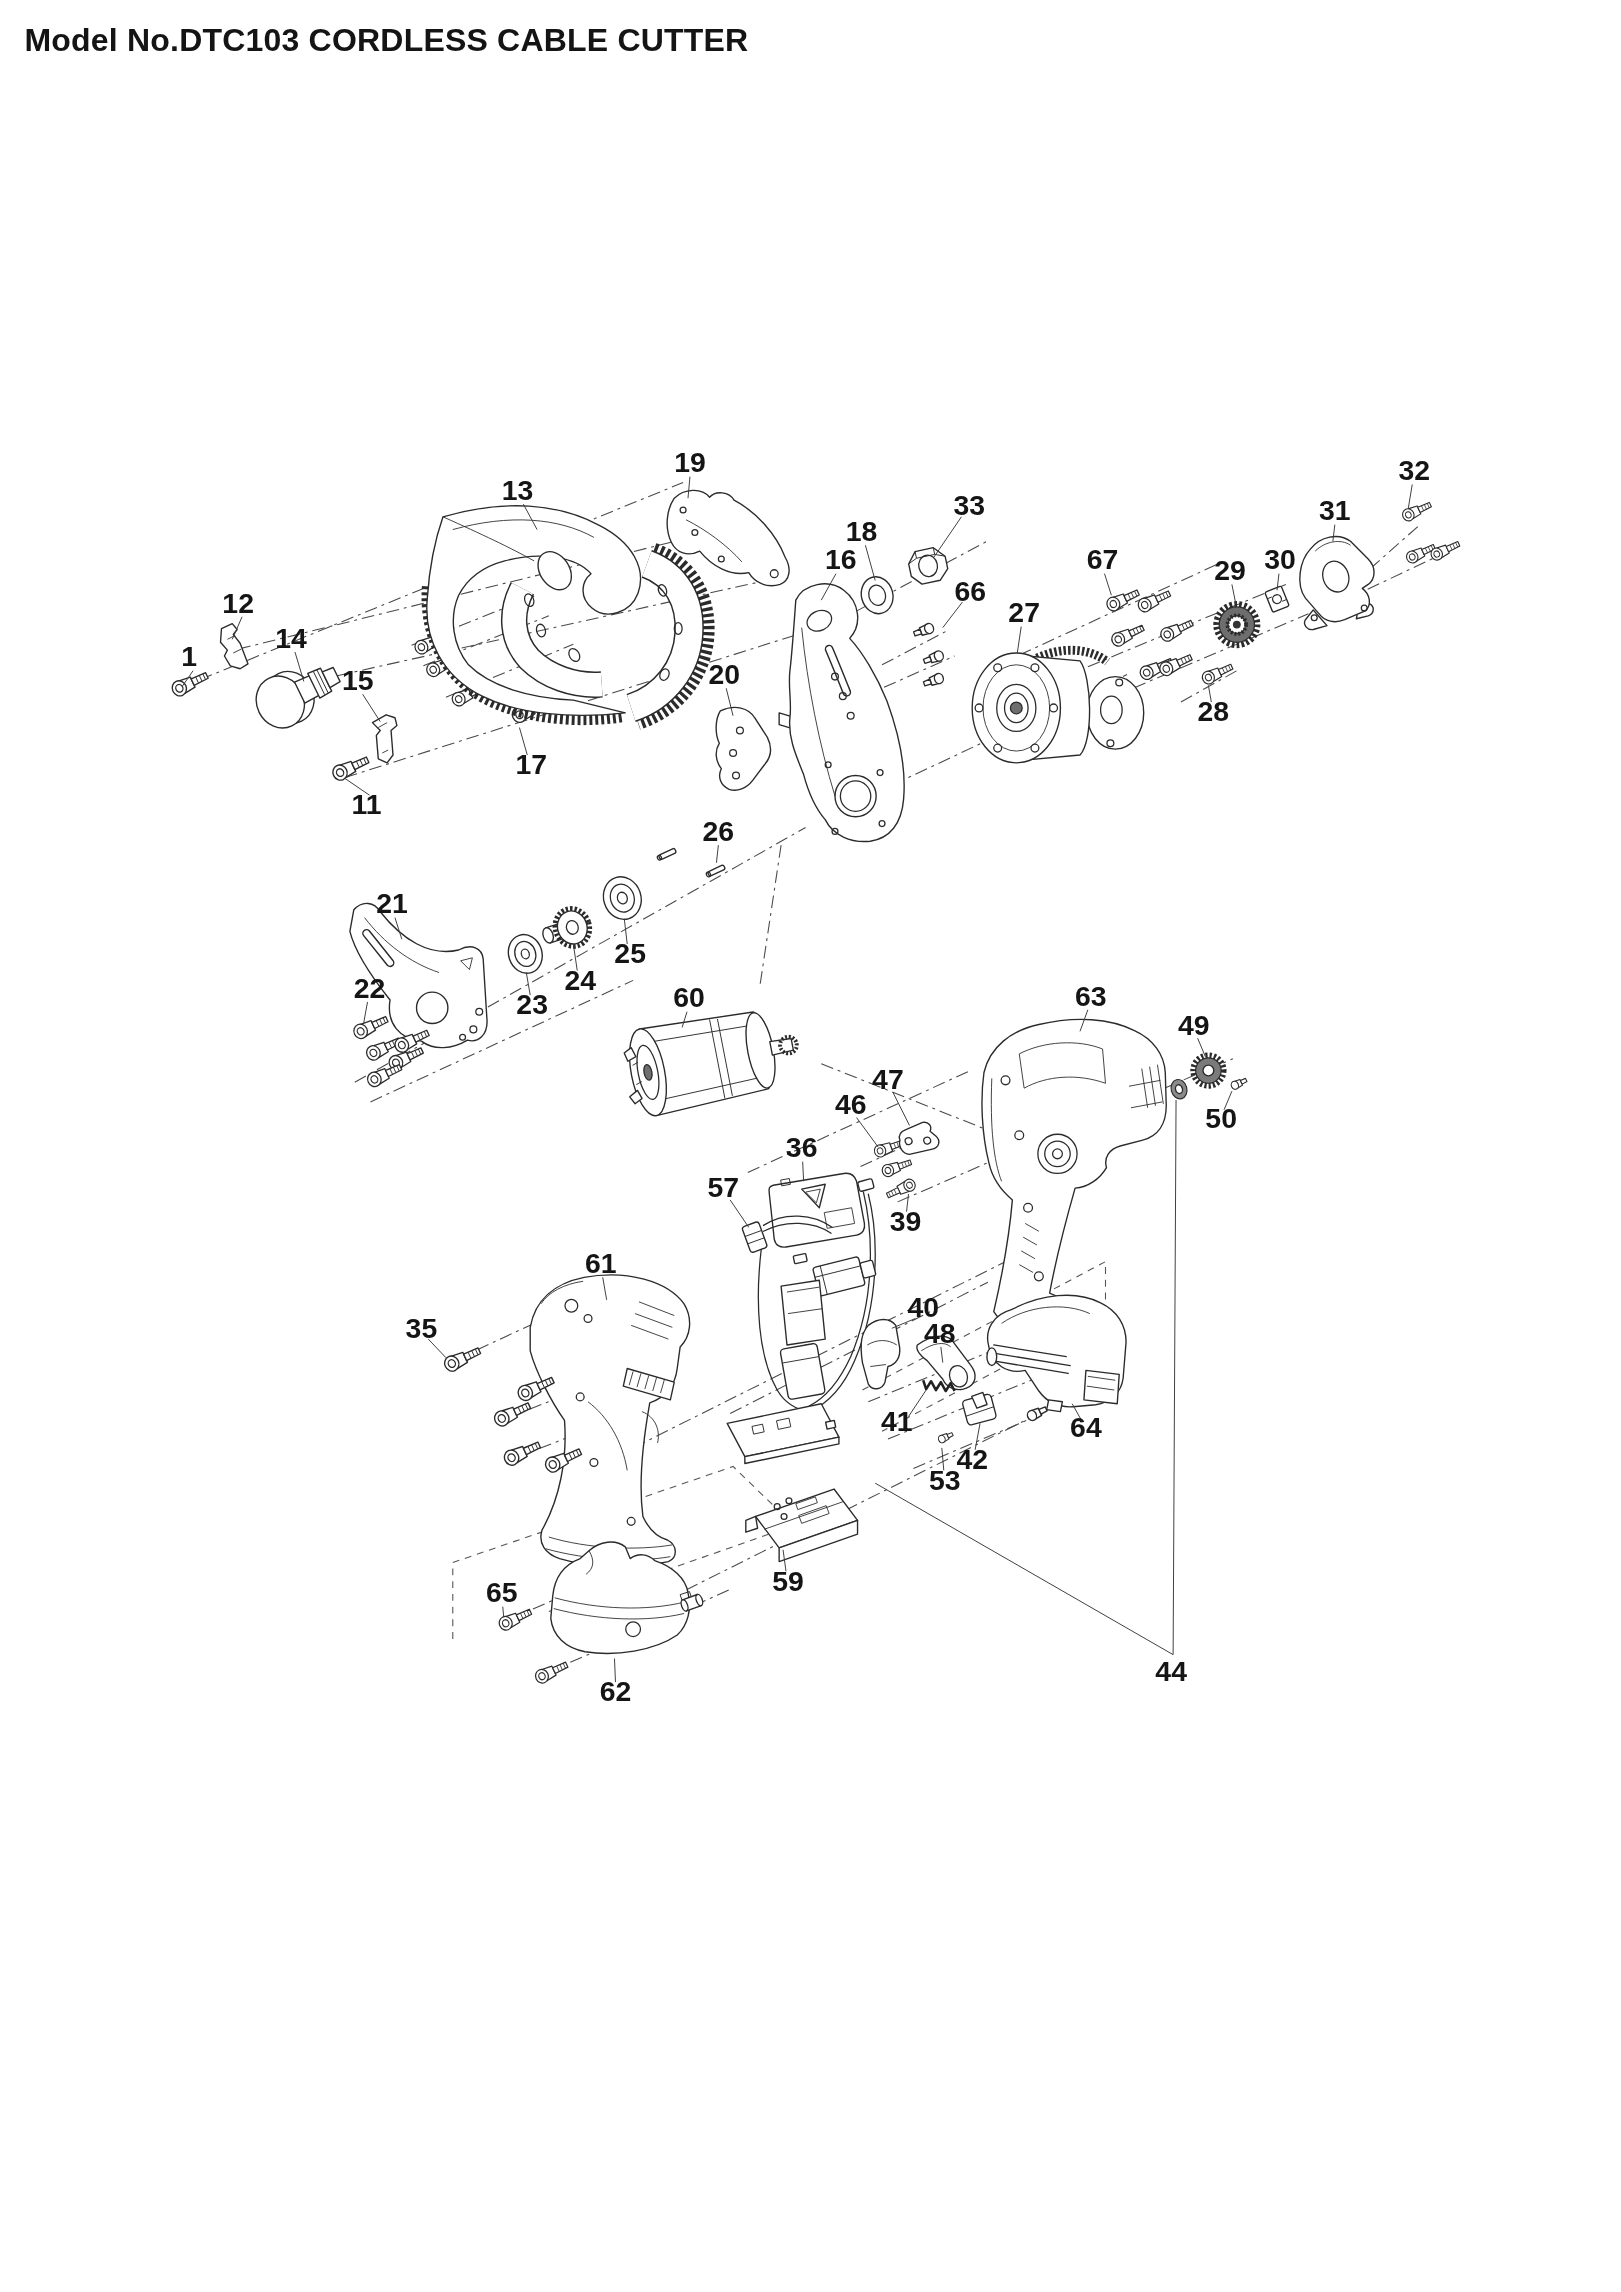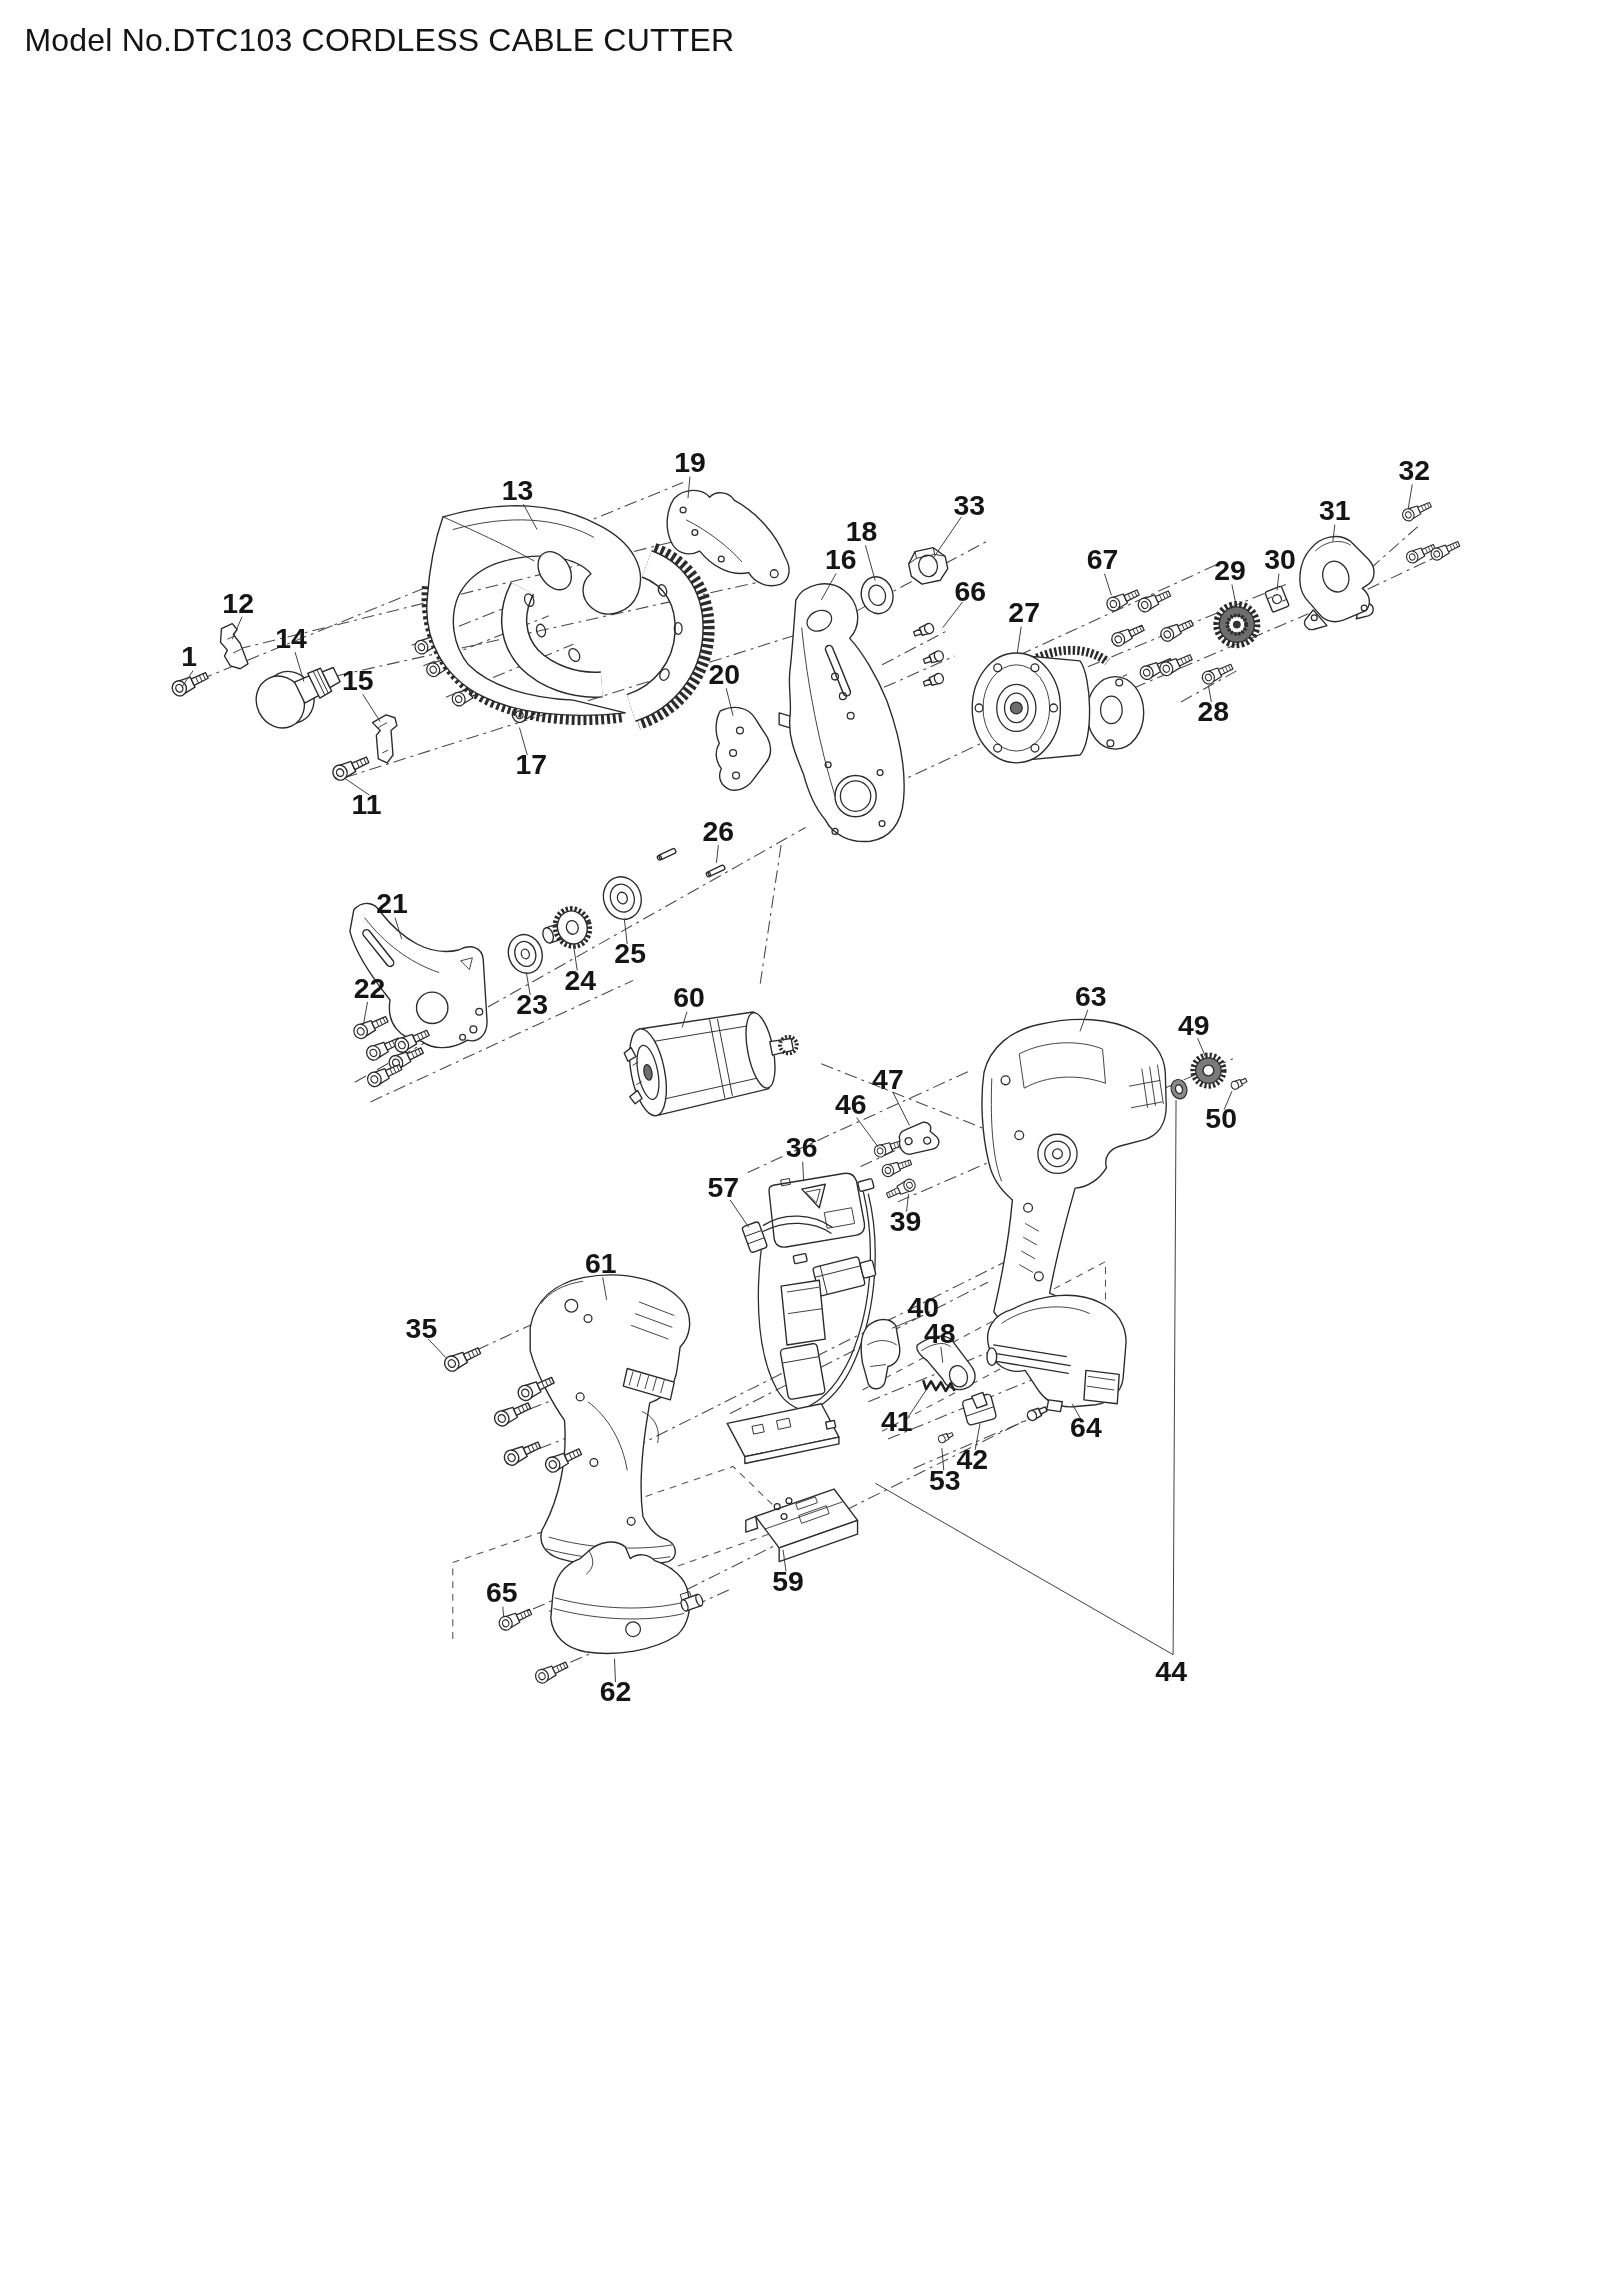--- a/index.html
+++ b/index.html
@@ -1,18 +1,18 @@
 <!DOCTYPE html>
 <html><head>
 <meta charset="utf-8">
 <style>
   html,body{margin:0;padding:0;background:#ffffff;}
   #page{position:relative;width:1621px;height:2293px;background:#fff;overflow:hidden;
         font-family:"Liberation Sans",sans-serif;}
-  #title{position:absolute;left:24.5px;top:21.6px;font-size:32px;font-weight:400;
+  #title{position:absolute;left:24.5px;top:21.6px;font-size:32px;font-weight:700;
          color:#141414;letter-spacing:0.2px;white-space:nowrap;}
   svg{position:absolute;left:0;top:0;}
   .ln{fill:none;stroke:#2b2b2b;stroke-width:1.3;stroke-linejoin:round;stroke-linecap:round;}
   .thin{fill:none;stroke:#2b2b2b;stroke-width:.9;stroke-linejoin:round;}
   .fill{fill:#ffffff;stroke:#2b2b2b;stroke-width:1.4;stroke-linejoin:round;}
   .gfill{fill:#6e6e6e;stroke:#2b2b2b;stroke-width:1.3;}
   .teeth{fill:none;stroke:#2b2b2b;}
   .dash{fill:none;stroke:#4a4a4a;stroke-width:1.1;stroke-dasharray:13 5 3 5;}
   .bdash{fill:none;stroke:#555;stroke-width:1.1;stroke-dasharray:7 6;}
   .leader{fill:none;stroke:#3c3c3c;stroke-width:1;}

